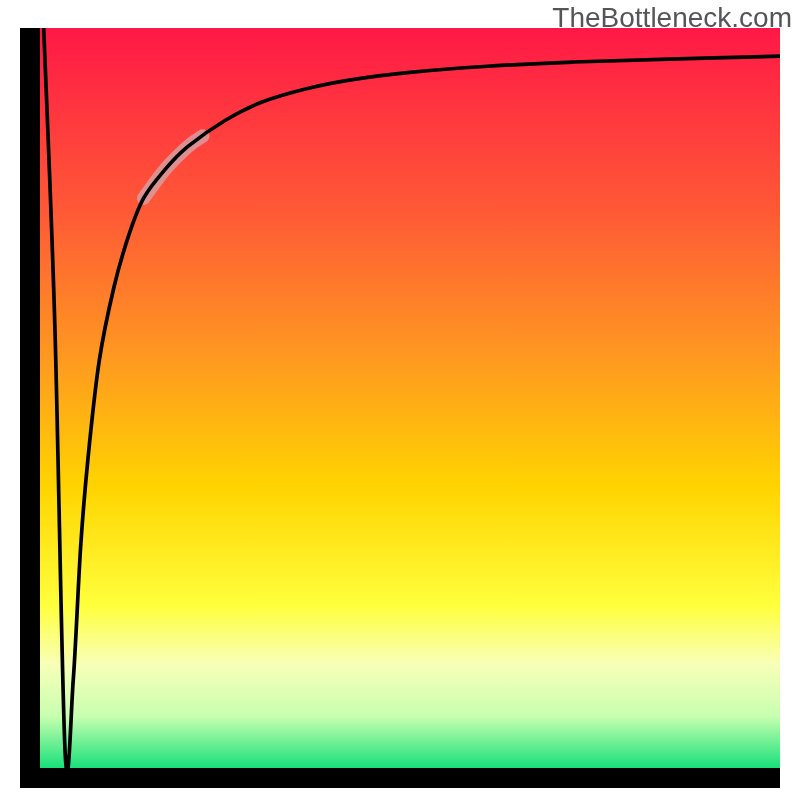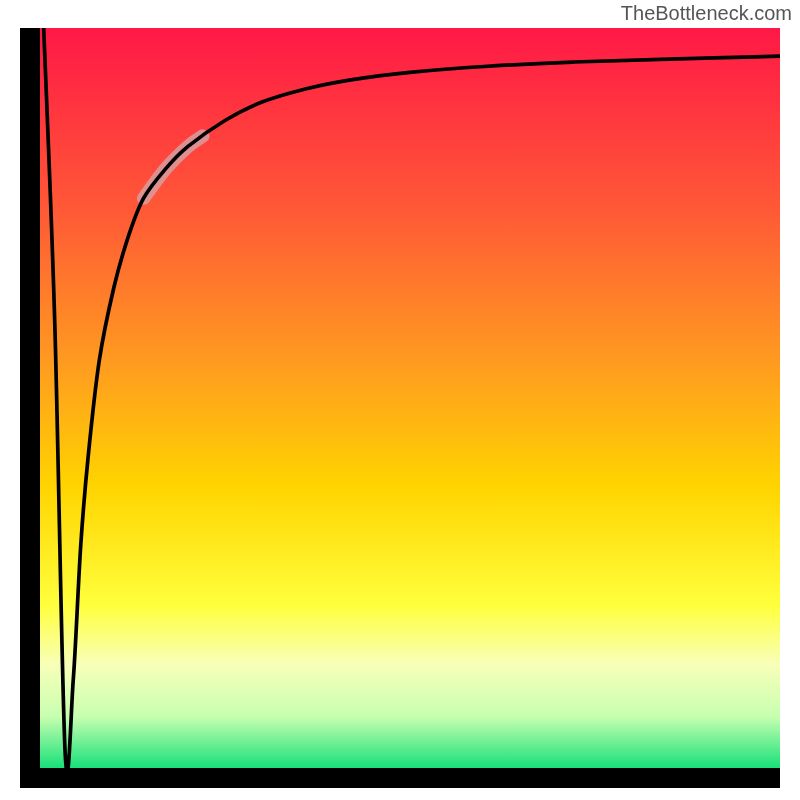--- a/index.html
+++ b/index.html
@@ -14,21 +14,21 @@
   .figure {
     position: relative;
     width: 800px;
     height: 800px;
   }
   .watermark {
     position: absolute;
     top: 2px;
     right: 8px;
     color: #555555;
-    font-size: 20px;
+    font-size: 28px;
     font-weight: 500;
     letter-spacing: 0px;
     z-index: 30;
     user-select: none;
   }
   .plot-frame {
     position: absolute;
     left: 20px;
     top: 28px;
     width: 760px;

